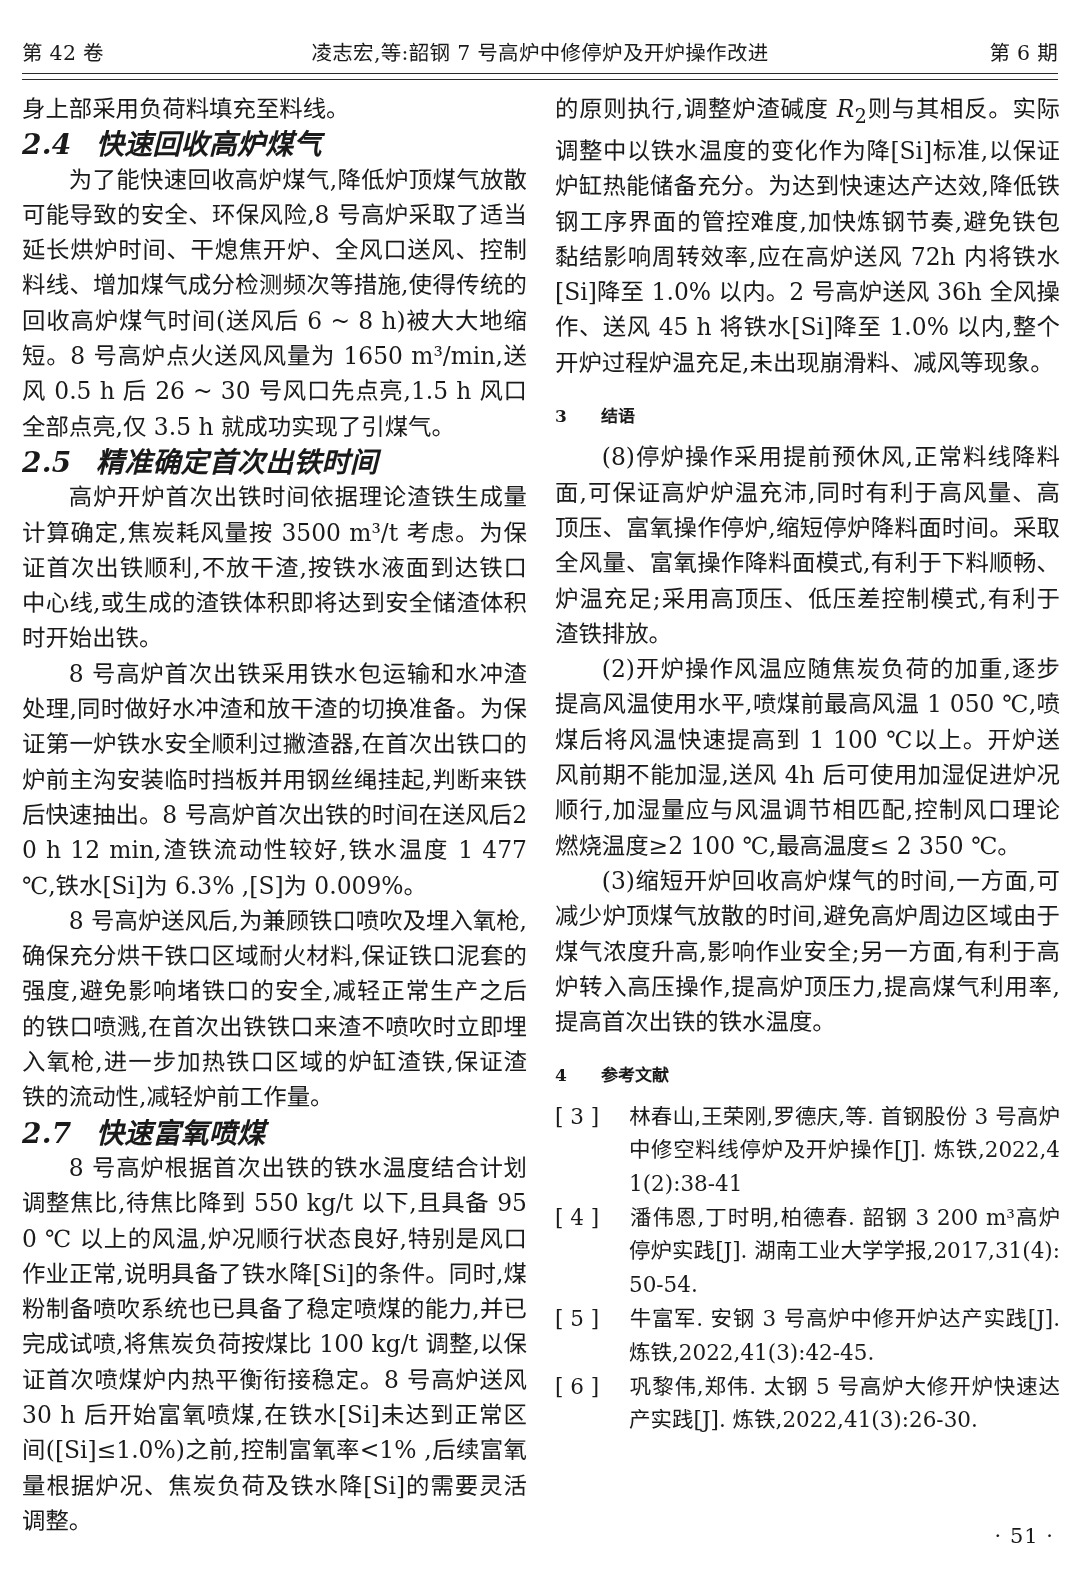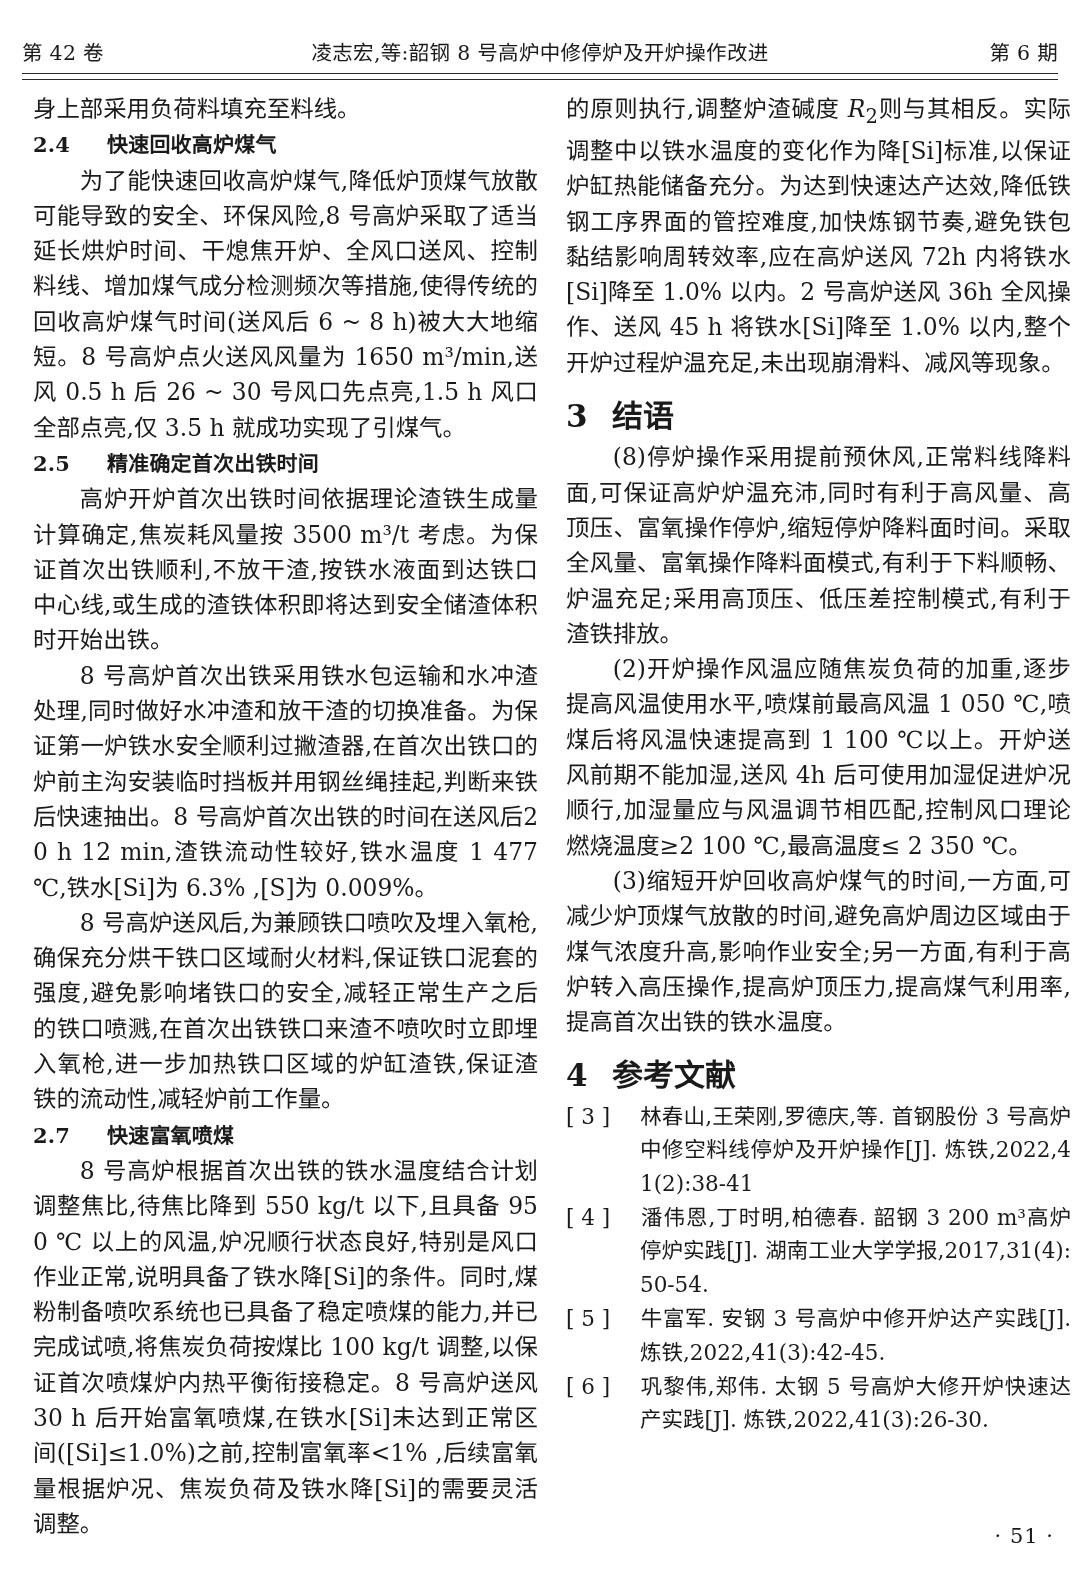--- a/index.html
+++ b/index.html
@@ -56,21 +56,20 @@
 
   
   .columns {
     position: absolute;
     top: 92px;
     left: 22px;
     right: 22px;
     bottom: 60px;
     display: flex;
     gap: 28px;
-    margin-left: 11px;
   }
   .col {
     width: 505px;
     flex: 0 0 505px;
   }
 
   p.body-text, p.ref-item, h2.sec, h3.subsec {
     margin: 0;
   }
 
@@ -79,35 +78,36 @@
     line-height: 35.3px;
     text-align: justify;
     text-justify: inter-character;
     text-indent: 2em;
     letter-spacing: 0px;
     word-break: break-all;
   }
   p.body-text.noindent { text-indent: 0; }
 
   h3.subsec {
-    font-size: 21px;
+    font-size: 28px;
     line-height: 35.3px;
     font-weight: bold;
     font-family: "DejaVu Sans", "Liberation Sans", sans-serif;
     letter-spacing: 0.2px;
+    font-style: italic;
   }
   h3.subsec .num {
     font-family: "DejaVu Serif", "Liberation Serif", serif;
     font-weight: bold;
     display: inline-block;
     min-width: 74px;
   }
 
   h2.sec {
-    font-size: 31px;
+    font-size: 17px;
     line-height: 35.3px;
     font-weight: bold;
     font-family: "DejaVu Sans", "Liberation Sans", sans-serif;
     margin-top: 18px;
     margin-bottom: 6px;
   }
   h2.sec .num {
     font-family: "DejaVu Serif", "Liberation Serif", serif;
     font-weight: bold;
     display: inline-block;
@@ -141,21 +141,21 @@
     letter-spacing: 1px;
   }
 </style>
 </head>
 <body>
 
 <div class="page">
 
   <div class="running-head">
     <span class="rh-left">第 42 卷</span>
-    <span class="rh-center">凌志宏,等:韶钢 8 号高炉中修停炉及开炉操作改进</span>
+    <span class="rh-center">凌志宏,等:韶钢 7 号高炉中修停炉及开炉操作改进</span>
     <span class="rh-right">第 6 期</span>
   </div>
   <div class="head-rule"></div>
 
   <div class="columns">
 
     <div class="col">
 
       <p class="body-text noindent">身上部采用负荷料填充至料线。</p>
 

